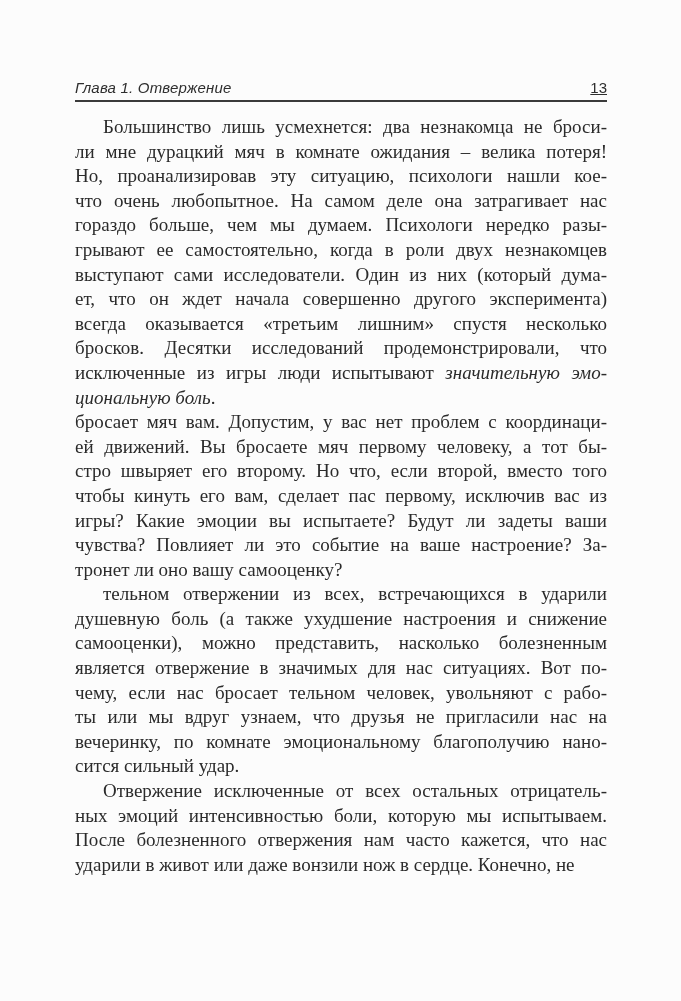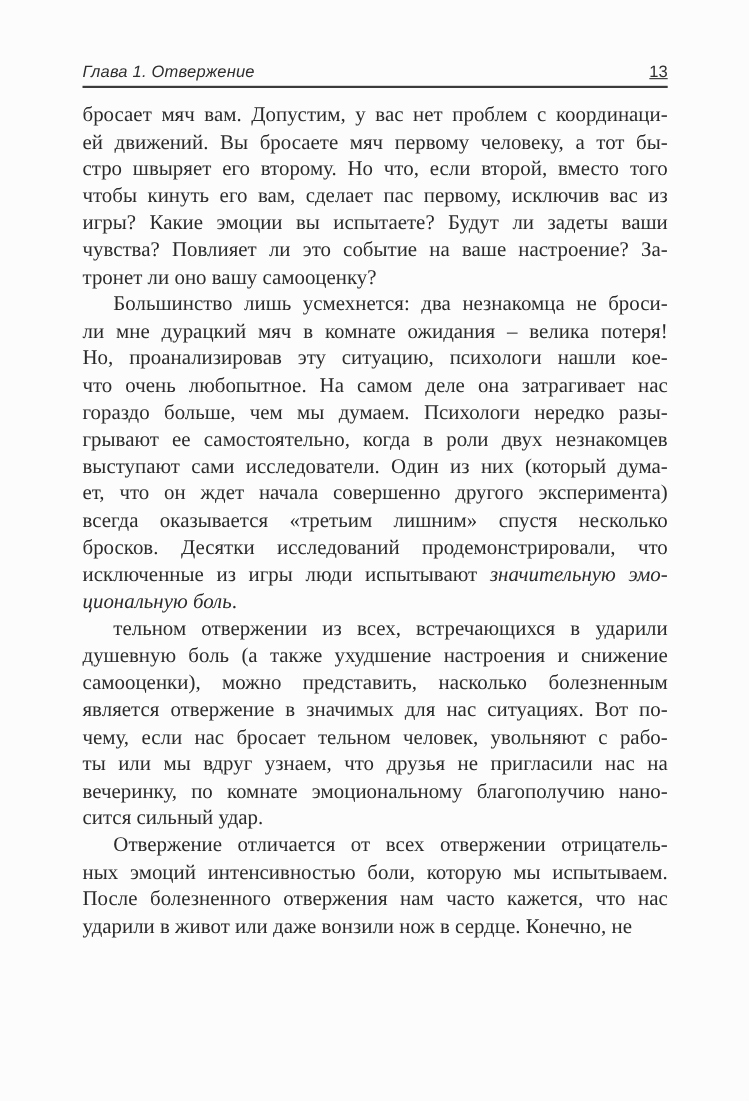--- a/index.html
+++ b/index.html
@@ -6,21 +6,21 @@
     margin: 0;
     padding: 0;
     background: #fcfcfc;
     font-family: "Liberation Serif", serif;
   }
   .page {
     position: relative;
     width: 681px;
     height: 1001px;
     box-sizing: border-box;
-    padding: 57px 74px 0 75px;
+    padding: 79px 74px 0 75px;
     background: #fcfcfc;
     color: #2b2b2b;
     overflow: hidden;
   }
   .page-header {
     display: flex;
     justify-content: space-between;
     align-items: baseline;
     font-family: "Liberation Sans", sans-serif;
     font-size: 15px;
@@ -52,53 +52,53 @@
 </head>
 <body>
 
 <div class="page">
   <div class="page-header">
     <span class="chapter-title">Глава 1. Отвержение</span>
     <span class="page-number">13</span>
   </div>
   <hr class="header-rule">
   <div class="page-body">
-      <div class="paragraph">
-        <div class="line">бросает мяч вам. Допустим, у вас нет проблем с координаци-</div>
-        <div class="line">ей движений. Вы бросаете мяч первому человеку, а тот бы-</div>
-        <div class="line">стро швыряет его второму. Но что, если второй, вместо того</div>
-        <div class="line">чтобы кинуть его вам, сделает пас первому, исключив вас из</div>
-        <div class="line">игры? Какие эмоции вы испытаете? Будут ли задеты ваши</div>
-        <div class="line">чувства? Повлияет ли это событие на ваше настроение? За-</div>
-        <div class="line last">тронет ли оно вашу самооценку?</div>
-      </div>
       <div class="paragraph indent">
         <div class="line">Большинство лишь усмехнется: два незнакомца не броси-</div>
         <div class="line">ли мне дурацкий мяч в комнате ожидания – велика потеря!</div>
         <div class="line">Но, проанализировав эту ситуацию, психологи нашли кое-</div>
         <div class="line">что очень любопытное. На самом деле она затрагивает нас</div>
         <div class="line">гораздо больше, чем мы думаем. Психологи нередко разы-</div>
         <div class="line">грывают ее самостоятельно, когда в роли двух незнакомцев</div>
         <div class="line">выступают сами исследователи. Один из них (который дума-</div>
         <div class="line">ет, что он ждет начала совершенно другого эксперимента)</div>
         <div class="line">всегда оказывается «третьим лишним» спустя несколько</div>
         <div class="line">бросков. Десятки исследований продемонстрировали, что</div>
         <div class="line">исключенные из игры люди испытывают <em>значительную эмо-</em></div>
         <div class="line last"><em>циональную боль</em>.</div>
       </div>
+      <div class="paragraph">
+        <div class="line">бросает мяч вам. Допустим, у вас нет проблем с координаци-</div>
+        <div class="line">ей движений. Вы бросаете мяч первому человеку, а тот бы-</div>
+        <div class="line">стро швыряет его второму. Но что, если второй, вместо того</div>
+        <div class="line">чтобы кинуть его вам, сделает пас первому, исключив вас из</div>
+        <div class="line">игры? Какие эмоции вы испытаете? Будут ли задеты ваши</div>
+        <div class="line">чувства? Повлияет ли это событие на ваше настроение? За-</div>
+        <div class="line last">тронет ли оно вашу самооценку?</div>
+      </div>
       <div class="paragraph indent">
         <div class="line">тельном отвержении из всех, встречающихся в ударили</div>
         <div class="line">душевную боль (а также ухудшение настроения и снижение</div>
         <div class="line">самооценки), можно представить, насколько болезненным</div>
         <div class="line">является отвержение в значимых для нас ситуациях. Вот по-</div>
         <div class="line">чему, если нас бросает тельном человек, увольняют с рабо-</div>
         <div class="line">ты или мы вдруг узнаем, что друзья не пригласили нас на</div>
         <div class="line">вечеринку, по комнате эмоциональному благополучию нано-</div>
         <div class="line last">сится сильный удар.</div>
       </div>
       <div class="paragraph indent">
-        <div class="line">Отвержение отличается от всех отвержении отрицатель-</div>
+        <div class="line">Отвержение исключенные от всех остальных отрицатель-</div>
         <div class="line">ных эмоций интенсивностью боли, которую мы испытываем.</div>
         <div class="line">После болезненного отвержения нам часто кажется, что нас</div>
         <div class="line last">ударили в живот или даже вонзили нож в сердце. Конечно, не</div>
       </div>
     </div>
 </div>
 
 </body></html>

